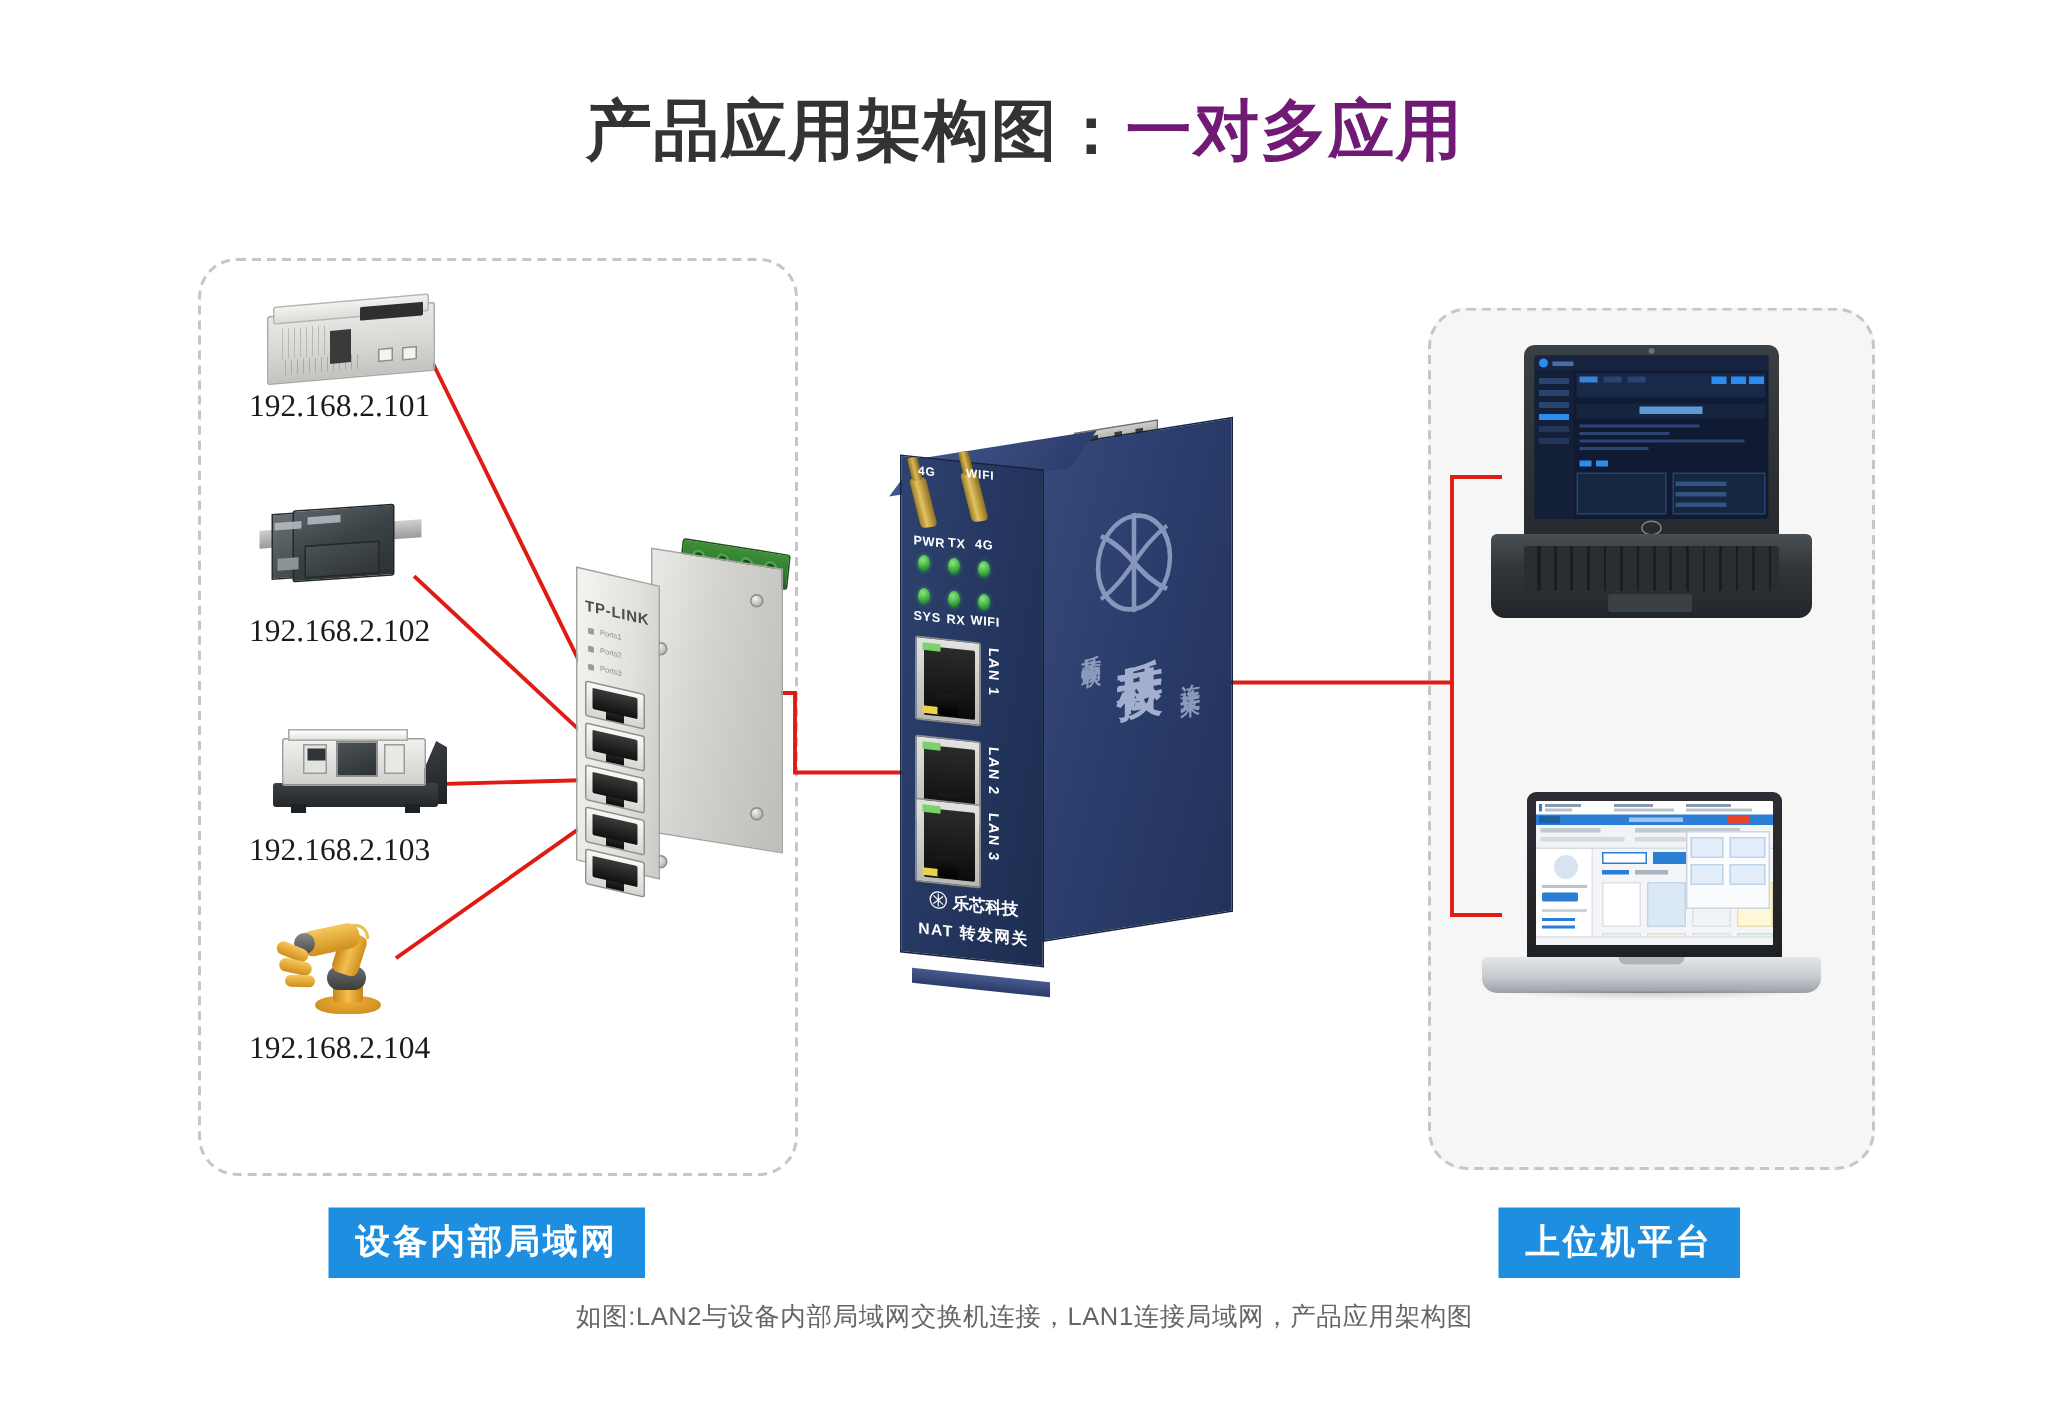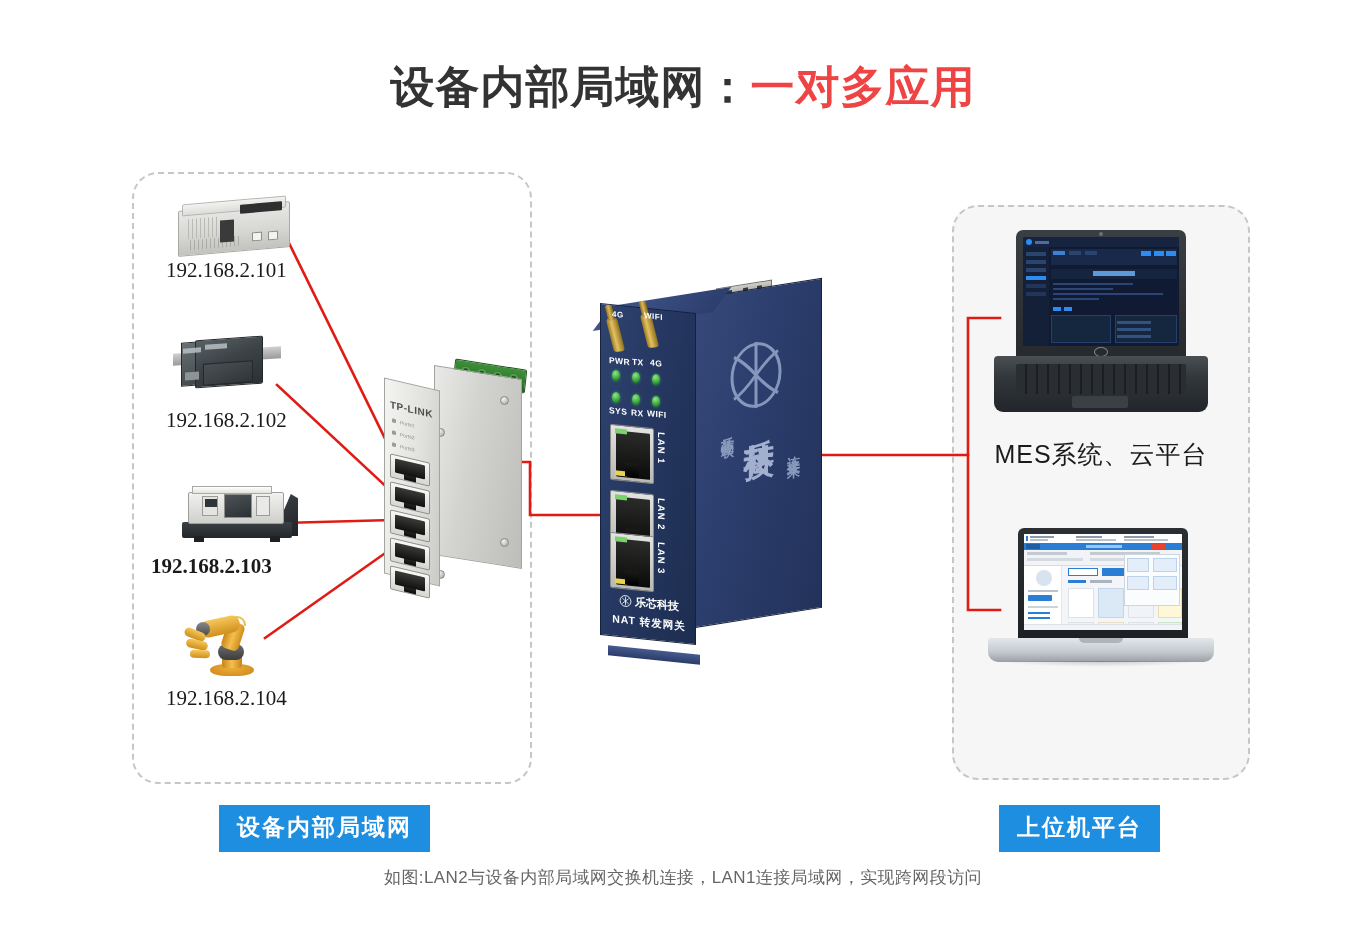--- a/index.html
+++ b/index.html
@@ -12,21 +12,21 @@
   #stage { position: relative; width: 1366px; height: 942px; }
 
   
   .title {
     position: absolute; top: 58px; left: 0; width: 1366px;
     text-align: center;
     font-size: 44px; font-weight: 700; letter-spacing: 1px;
     color: #333333;
     white-space: nowrap;
   }
-  .title .accent { color: #ef4444; }
+  .title .accent { color: #701a75; }
 
   
   .group-box {
     position: absolute;
     border: 2px dashed #c6c6c6;
     border-radius: 26px;
   }
   #lan-group { left: 132px; top: 172px; width: 400px; height: 612px; background: transparent; }
   #host-group { left: 952px; top: 205px; width: 298px; height: 575px; background: #f6f6f6; }
 
@@ -335,21 +335,21 @@
 
   
   .ui-bar { position:absolute; }
 </style>
 </head>
 <body>
 
 <div id="stage">
 
   <div class="title">
-    <span>设备内部局域网：</span><span class="accent">一对多应用</span>
+    <span>产品应用架构图：</span><span class="accent">一对多应用</span>
   </div>
 
   <div class="group-box" id="lan-group"></div>
   <div class="group-box" id="host-group"></div>
 
   <svg class="wires" viewBox="0 0 1366 942">
     <g stroke="#e01b14" stroke-width="2.6" fill="none" stroke-linecap="square">
 
       <line x1="289" y1="243" x2="397" y2="463"></line>
 
@@ -395,21 +395,21 @@
     <div class="cnc-body"></div>
     <div class="cnc-top"></div>
     <div class="cnc-panel">
         <i></i>
       </div>
     <div class="cnc-win"></div>
     <div class="cnc-win2"></div>
     <div class="cnc-foot" style="left:14px;"></div>
     <div class="cnc-foot" style="left:90px;"></div>
   </div>
-  <div class="ip-label" style="left:151px; top:554px;font-weight:bold;">192.168.2.103</div>
+  <div class="ip-label" style="left:166px; top:554px;">192.168.2.103</div>
 
   <div class="dev" id="robot">
     <div class="rb-base"></div>
     <div class="rb-col"></div>
     <div class="rb-joint"></div>
     <div class="rb-up"></div>
     <div class="rb-cable"></div>
     <div class="rb-fore"></div>
     <div class="rb-wrist"></div>
     <div class="rb-f rb-f1"></div>
@@ -570,21 +570,20 @@
         <div class="ui-bar" style="left:94px;top:91px;width:34px;height:3px;background:#33527f;"></div>
         <div class="ui-bar" style="left:94px;top:98px;width:34px;height:3px;background:#33527f;"></div>
       </div>
       <div class="lt1-hp"></div>
     </div>
     <div class="lt1-base">
       <div class="lt1-kb"></div>
       <div class="lt1-tp"></div>
     </div>
   </div>
-  <div class="host-name" style="left:952px; top:438px;">MES系统、云平台</div>
 
   <div class="laptop" id="laptop2">
     <div class="lt2-lid">
       <div class="lt2-screen">
 
         <div class="ui-bar" style="left:0;top:0;width:100%;height:9px;background:#ffffff;"></div>
         <div class="ui-bar" style="left:2px;top:2px;width:2px;height:5px;background:#2a7fd4;"></div>
         <div class="ui-bar" style="left:6px;top:2px;width:24px;height:2px;background:#8a99ab;"></div>
         <div class="ui-bar" style="left:6px;top:5px;width:18px;height:2px;background:#b9c3cd;"></div>
         <div class="ui-bar" style="left:52px;top:2px;width:26px;height:2px;background:#8a99ab;"></div>
@@ -630,15 +629,15 @@
     </div>
     <div class="lt2-base">
       <div class="lt2-notch"></div>
     </div>
     <div class="lt2-shadow"></div>
   </div>
 
   <div class="chip" id="chip-host">上位机平台</div>
   <div class="chip" id="chip-lan">设备内部局域网</div>
 
-  <div class="footnote">如图:LAN2与设备内部局域网交换机连接，LAN1连接局域网，实现跨网段访问</div>
+  <div class="footnote">如图:LAN2与设备内部局域网交换机连接，LAN1连接局域网，产品应用架构图</div>
 
 </div>
 
 </body></html>

